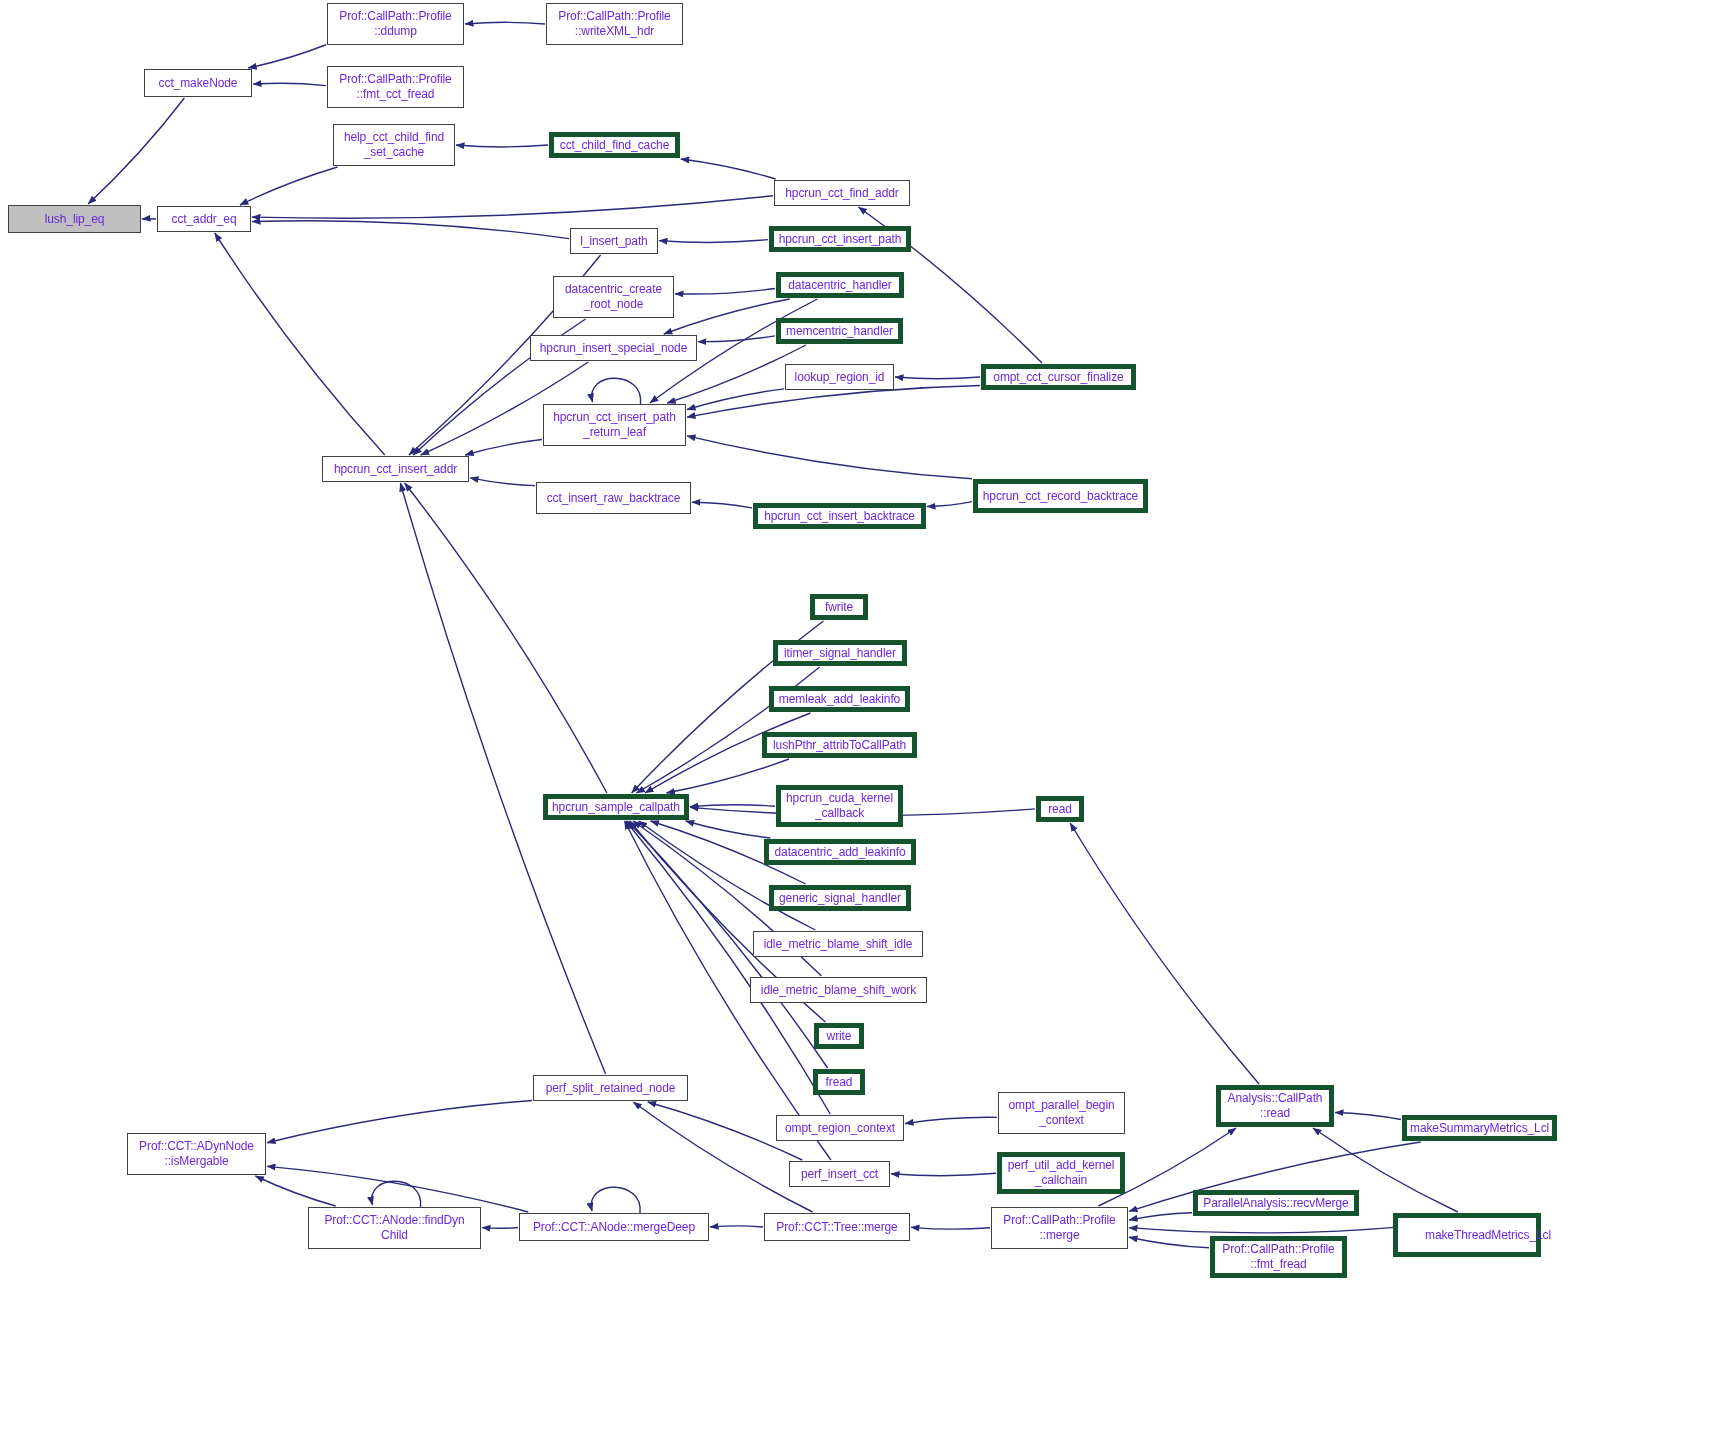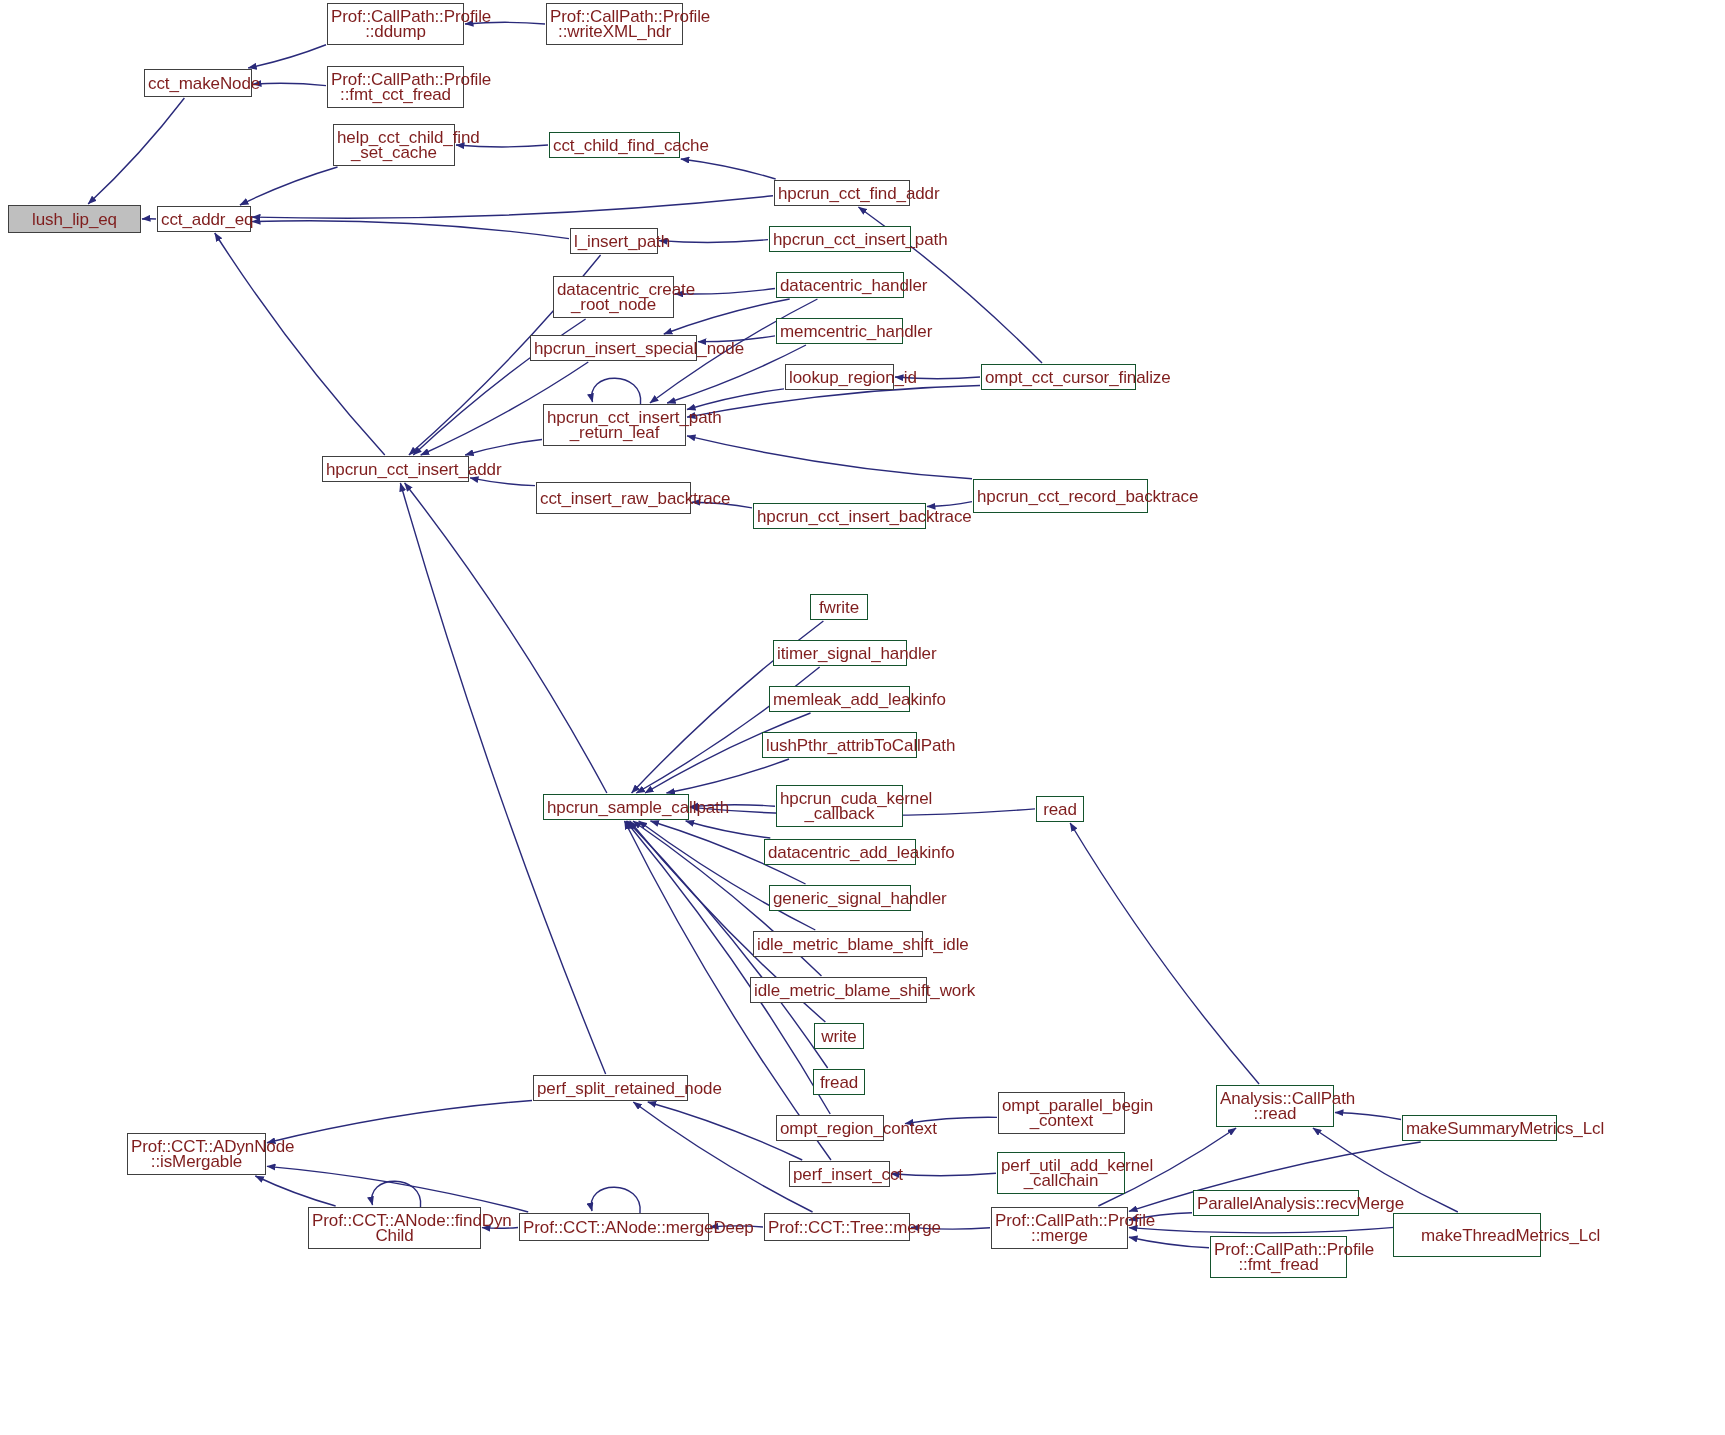--- a/index.html
+++ b/index.html
@@ -27,29 +27,29 @@
   }
   .node {
     position: absolute;
     box-sizing: border-box;
     display: flex;
     align-items: center;
     justify-content: center;
     text-align: center;
     background: #ffffff;
     border: 1px solid #404040;
-    color: #7f1d1d;
-    font-size: 17px;
+    color: #6d28d9;
+    font-size: 12px;
     line-height: 15px;
     letter-spacing: -0.1px;
     white-space: pre-line;
     z-index: 5;
   }
   .node.red {
-    border: 1px solid #14532d;
+    border: 5px solid #14532d;
   }
   .node.current {
     background: #bfbfbf;
     border: 1px solid #404040;
   }
   .node .lbl {
     display: block;
     width: 100%;
     padding: 0 3px;
     box-sizing: border-box;
@@ -171,21 +171,21 @@
       <div class="node red" style="left: 776px; top: 785px; width: 127px; height: 42px;"><span class="lbl">hpcrun_cuda_kernel
 _callback</span></div>
       <div class="node red" style="left: 764px; top: 839px; width: 152px; height: 26px;"><span class="lbl">datacentric_add_leakinfo</span></div>
       <div class="node red" style="left: 769px; top: 885px; width: 142px; height: 26px;"><span class="lbl">generic_signal_handler</span></div>
       <div class="node" style="left: 753px; top: 931px; width: 170px; height: 26px;"><span class="lbl">idle_metric_blame_shift_idle</span></div>
       <div class="node" style="left: 750px; top: 977px; width: 177px; height: 26px;"><span class="lbl">idle_metric_blame_shift_work</span></div>
       <div class="node red" style="left: 814px; top: 1023px; width: 50px; height: 26px;"><span class="lbl">write</span></div>
       <div class="node red" style="left: 813px; top: 1069px; width: 52px; height: 26px;"><span class="lbl">fread</span></div>
       <div class="node red" style="left: 1036px; top: 796px; width: 48px; height: 26px;"><span class="lbl">read</span></div>
       <div class="node" style="left: 533px; top: 1075px; width: 155px; height: 26px;"><span class="lbl">perf_split_retained_node</span></div>
-      <div class="node" style="left: 776px; top: 1115px; width: 108px; height: 26px;"><span class="lbl">ompt_region_context</span></div>
+      <div class="node" style="left: 776px; top: 1115px; width: 128px; height: 26px;"><span class="lbl">ompt_region_context</span></div>
       <div class="node" style="left: 998px; top: 1092px; width: 127px; height: 42px;"><span class="lbl">ompt_parallel_begin
 _context</span></div>
       <div class="node" style="left: 789px; top: 1161px; width: 101px; height: 26px;"><span class="lbl">perf_insert_cct</span></div>
       <div class="node red" style="left: 997px; top: 1152px; width: 128px; height: 42px;"><span class="lbl">perf_util_add_kernel
 _callchain</span></div>
       <div class="node red" style="left: 1216px; top: 1085px; width: 118px; height: 42px;"><span class="lbl">Analysis::CallPath
 ::read</span></div>
       <div class="node red" style="left: 1402px; top: 1115px; width: 155px; height: 26px;"><span class="lbl">makeSummaryMetrics_Lcl</span></div>
       <div class="node red" style="left: 1193px; top: 1190px; width: 166px; height: 26px;"><span class="lbl">ParallelAnalysis::recvMerge</span></div>
       <div class="node red" style="left: 1393px; top: 1213px; width: 148px; height: 44px; padding-left: 24px;"><span class="lbl">makeThreadMetrics_Lcl</span></div>

